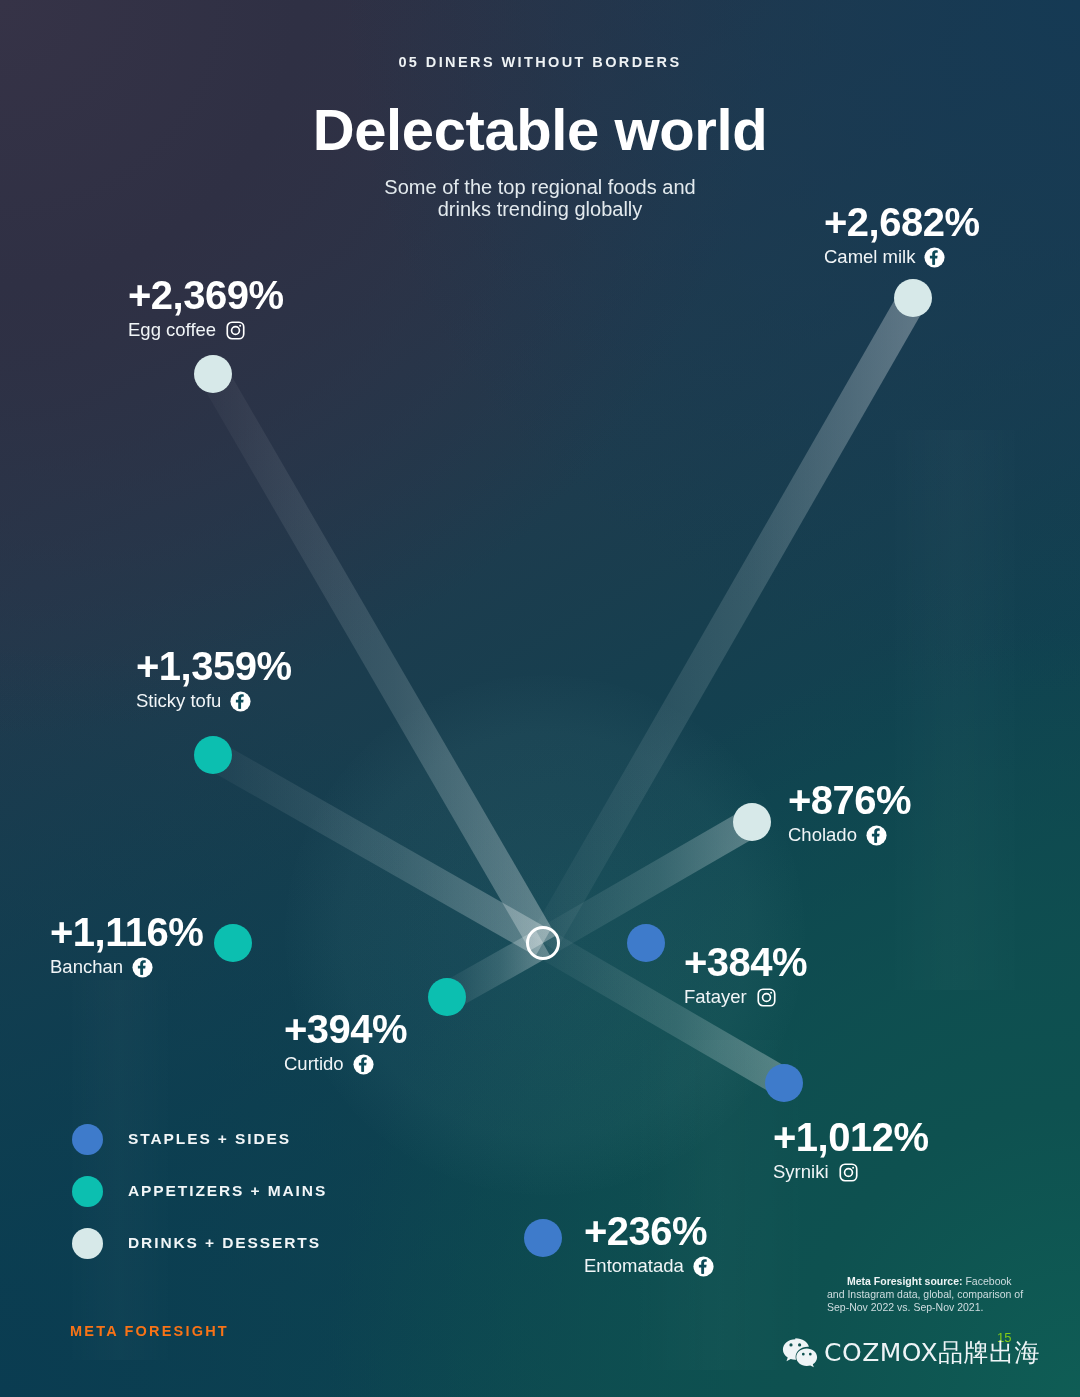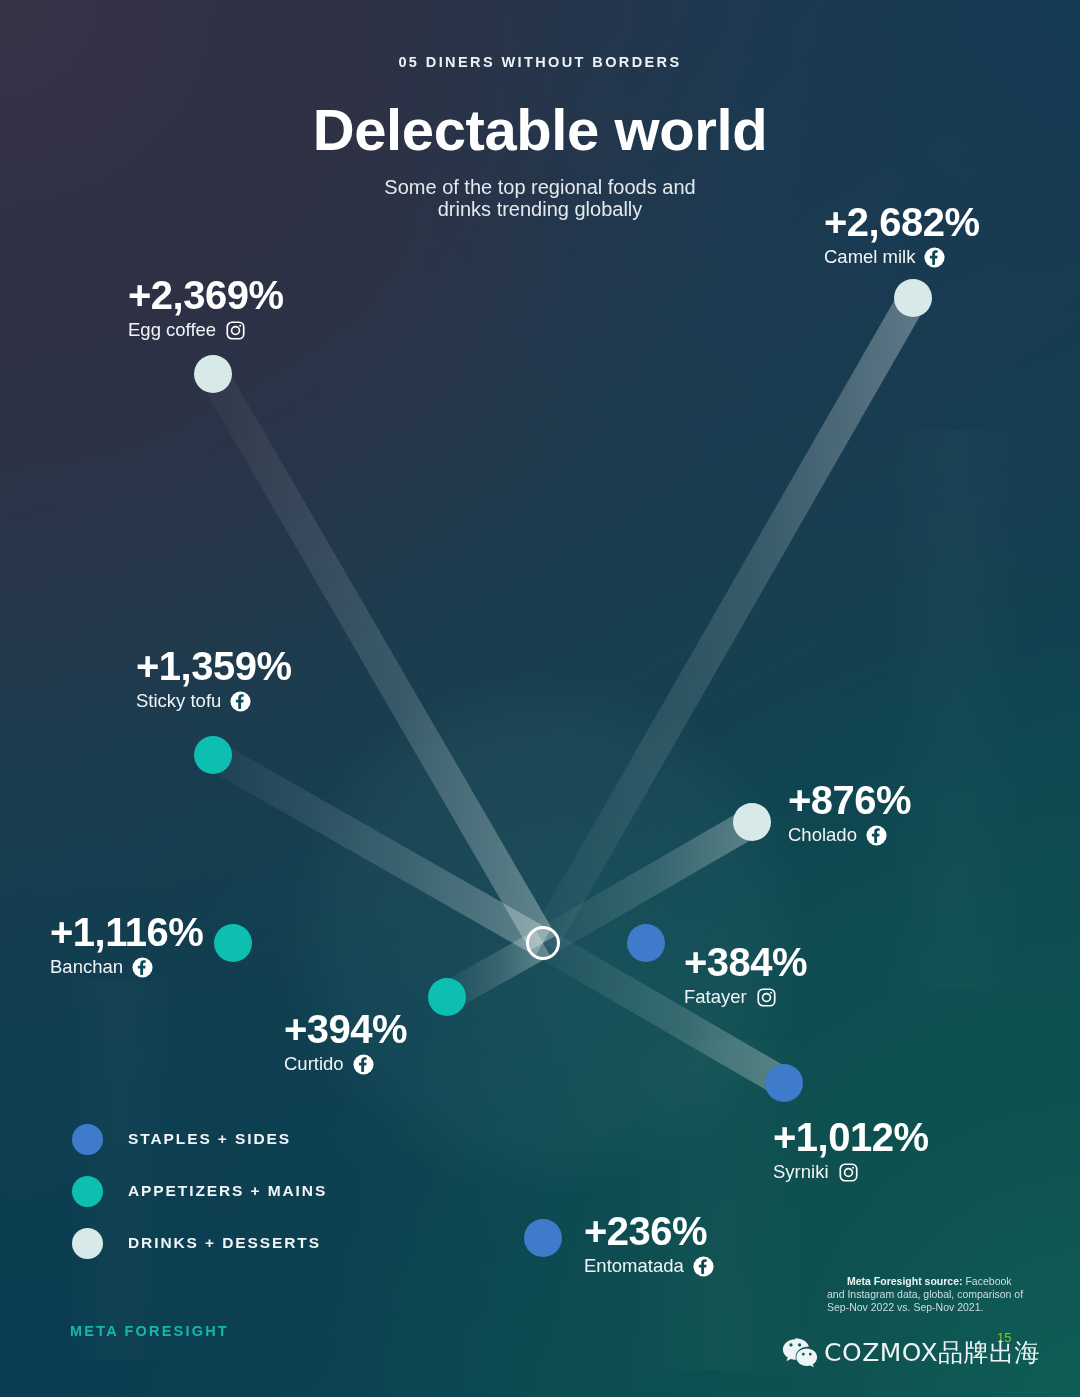--- a/index.html
+++ b/index.html
@@ -83,21 +83,21 @@
   .legend-dot.blue{ background:#3e7bcb; }
   .legend-dot.teal{ background:#0cbfb0; }
   .legend-dot.mint{ background:#d7e9e9; }
   .legend-label{
     font-size:15.5px; font-weight:bold; letter-spacing:1.9px; color:#f2f6f8;
   }
 
   
   #meta-foresight{
     position:absolute; left:70px; top:1323px;
-    font-size:14.5px; font-weight:bold; letter-spacing:2.2px; color:#14b8a6;
+    font-size:14.5px; font-weight:bold; letter-spacing:2.2px; color:#f97316;
   }
   #source{
     position:absolute; left:827px; top:1275px; width:200px;
     font-size:10.5px; line-height:13.2px; color:#cfdde0;
   }
   #source b{ color:#eef4f5;margin-left:20px; }
   #pagenum{
     position:absolute; left:997px; top:1330px;
     font-size:13px; color:#84cc16;
   }

